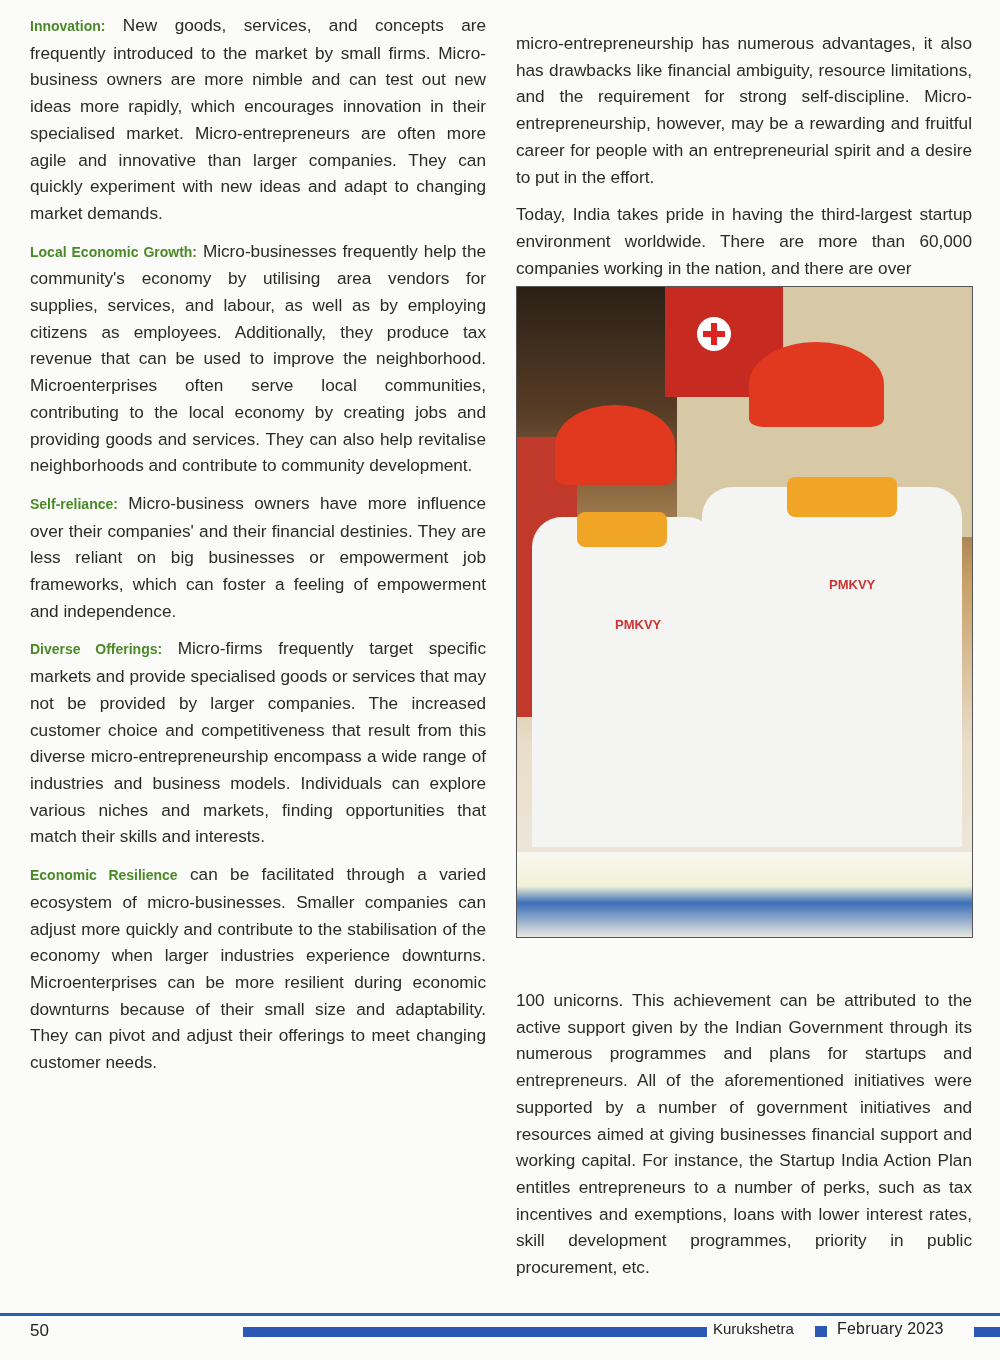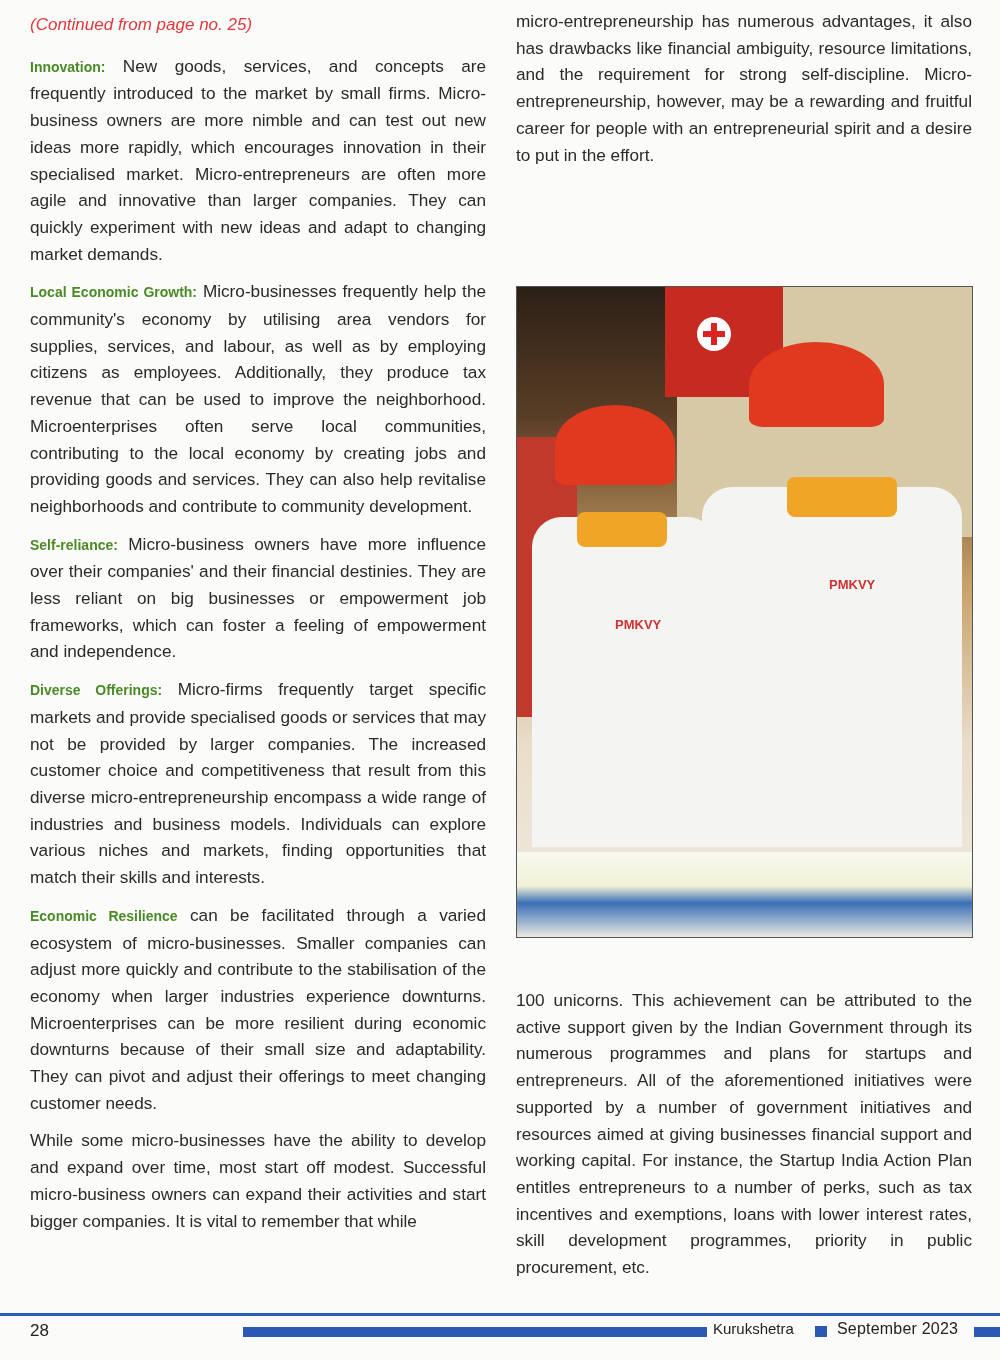--- a/index.html
+++ b/index.html
@@ -5,21 +5,21 @@
   html, body { margin: 0; padding: 0; }
   body {
     width: 1000px; height: 1360px; overflow: hidden;
     background: #fbfbf9;
     font-family: "Liberation Sans", "DejaVu Sans", sans-serif;
     color: #2a2a2a;
     position: relative;
   }
   .col { position: absolute; font-size: 17.2px; line-height: 26.7px; text-align: justify; }
   .col-left { left: 30px; top: 12px; width: 456px; }
-  .col-right { left: 516px; top: 8px; width: 456px; }
+  .col-right { left: 516px; top: 30px; width: 456px; }
   .col-right-bottom { left: 516px; top: 987px; width: 456px; }
   .cont { color: #e0383b; font-style: italic; font-size: 17px; margin: 0 0 14px 0; }
   p { margin: 0 0 11px 0; }
   .hd { color: #4a8a26; font-weight: bold; font-size: 14px; }
   .photo {
     position: absolute; left: 516px; top: 286px; width: 455px; height: 650px;
     border: 1px solid #555; overflow: hidden;
     background: linear-gradient(180deg, #2b2016 0%, #5a3e26 20%, #c89f66 45%, #e8ddc8 70%, #f1ede4 100%);
   }
   .bg-wall { position:absolute; left:160px; top:0; width:295px; height:250px; background:#d8c9a6; }
@@ -46,31 +46,30 @@
   .footer-bar { position:absolute; left:243px; top:1327px; width:464px; height:10px; background:#2a58b4; }
   .footer-mag { position:absolute; left:713px; top:1320px; font-size:15px; color:#222; }
   .footer-sq { position:absolute; left:815px; top:1326px; width:12px; height:11px; background:#2a58b4; }
   .footer-date { position:absolute; left:837px; top:1320px; font-size:16px; color:#222; letter-spacing:0.2px; }
   .footer-end { position:absolute; left:974px; top:1327px; width:26px; height:10px; background:#2a58b4; }
 </style>
 </head>
 <body>
 
 <div class="col col-left">
-  <div class="cont">(Continued from page no. 25)</div>
   <p><span class="hd">Innovation:</span><span> New goods, services, and concepts are frequently introduced to the market by small firms. Micro-business owners are more nimble and can test out new ideas more rapidly, which encourages innovation in their specialised market. Micro-entrepreneurs are often more agile and innovative than larger companies. They can quickly experiment with new ideas and adapt to changing market demands.</span></p>
   <p><span class="hd">Local Economic Growth:</span><span> Micro-businesses frequently help the community's economy by utilising area vendors for supplies, services, and labour, as well as by employing citizens as employees. Additionally, they produce tax revenue that can be used to improve the neighborhood. Microenterprises often serve local communities, contributing to the local economy by creating jobs and providing goods and services. They can also help revitalise neighborhoods and contribute to community development.</span></p>
   <p><span class="hd">Self-reliance:</span><span> Micro-business owners have more influence over their companies' and their financial destinies. They are less reliant on big businesses or empowerment job frameworks, which can foster a feeling of empowerment and independence.</span></p>
   <p><span class="hd">Diverse Offerings:</span><span> Micro-firms frequently target specific markets and provide specialised goods or services that may not be provided by larger companies. The increased customer choice and competitiveness that result from this diverse micro-entrepreneurship encompass a wide range of industries and business models. Individuals can explore various niches and markets, finding opportunities that match their skills and interests.</span></p>
   <p><span class="hd">Economic Resilience</span><span> can be facilitated through a varied ecosystem of micro-businesses. Smaller companies can adjust more quickly and contribute to the stabilisation of the economy when larger industries experience downturns. Microenterprises can be more resilient during economic downturns because of their small size and adaptability. They can pivot and adjust their offerings to meet changing customer needs.</span></p>
-  <p><span>While some micro-businesses have the ability to develop and expand over time, most start off modest. Successful micro-business owners can expand their activities and start bigger companies. It is vital to remember that while</span></p>
 </div>
 
 <div class="col col-right">
   <p>micro-entrepreneurship has numerous advantages, it also has drawbacks like financial ambiguity, resource limitations, and the requirement for strong self-discipline. Micro-entrepreneurship, however, may be a rewarding and fruitful career for people with an entrepreneurial spirit and a desire to put in the effort.</p>
+  <p>Today, India takes pride in having the third-largest startup environment worldwide. There are more than 60,000 companies working in the nation, and there are over</p>
 </div>
 
 <div class="photo">
   <div class="bg-wall"></div>
   <div class="bg-panel-red"></div>
   <div class="firstaid">
       <div class="cross"></div>
     </div>
   <div class="shirt s1"></div>
   <div class="shirt s2"></div>
@@ -81,18 +80,18 @@
   <div class="logo l1">PMKVY</div>
   <div class="logo l2">PMKVY</div>
   <div class="tube"></div>
 </div>
 
 <div class="col col-right-bottom">
   <p>100 unicorns. This achievement can be attributed to the active support given by the Indian Government through its numerous programmes and plans for startups and entrepreneurs. All of the aforementioned initiatives were supported by a number of government initiatives and resources aimed at giving businesses financial support and working capital. For instance, the Startup India Action Plan entitles entrepreneurs to a number of perks, such as tax incentives and exemptions, loans with lower interest rates, skill development programmes, priority in public procurement, etc.</p>
 </div>
 
 <div class="footer-rule"></div>
-<div class="pageno">28</div>
+<div class="pageno">50</div>
 <div class="footer-bar"></div>
 <div class="footer-mag">Kurukshetra</div>
 <div class="footer-sq"></div>
-<div class="footer-date">September  2023</div>
+<div class="footer-date">February  2023</div>
 <div class="footer-end"></div>
 
 </body></html>

